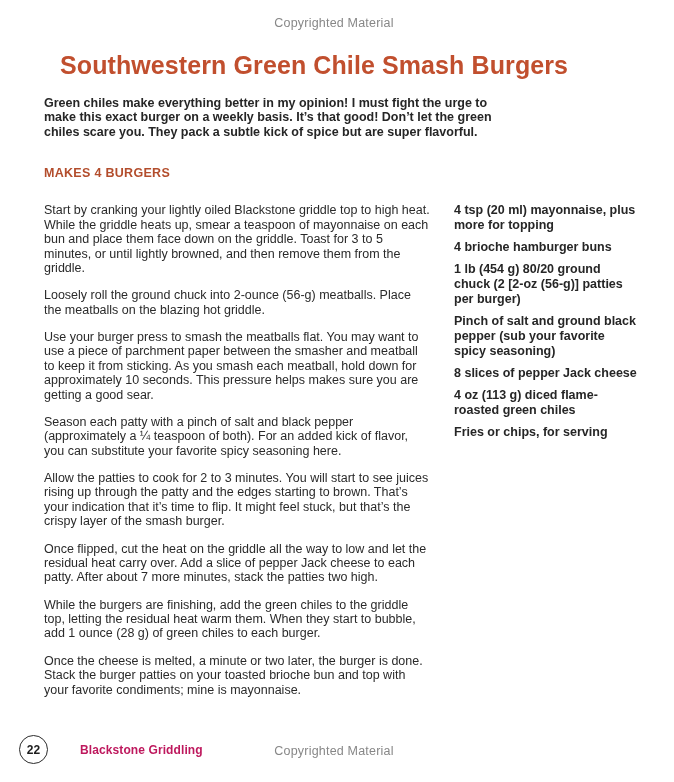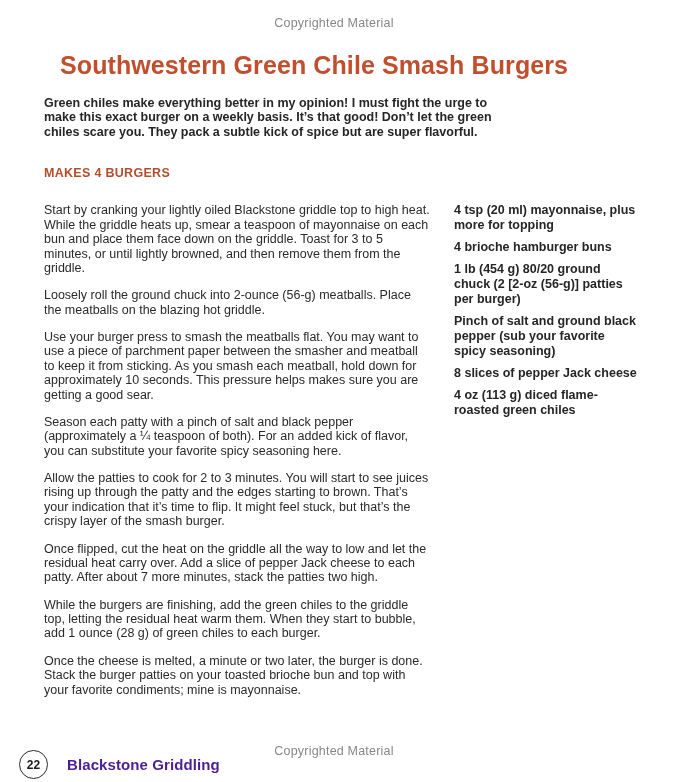--- a/index.html
+++ b/index.html
@@ -74,40 +74,40 @@
   .ingredients-col p {
     margin: 0 0 7px 0;
     font-size: 12.5px;
     line-height: 1.2;
     font-weight: 600;
     color: #262626;
   }
   .footer-left {
     position: absolute;
     left: 19px;
-    top: 750px;
+    top: 735px;
     display: flex;
     align-items: center;
-    gap: 3px;
+    gap: 16px;
   }
   .page-number-circle {
     width: 27px;
     height: 27px;
     border: 1.5px solid #2b2b2b;
     border-radius: 50%;
     display: flex;
     align-items: center;
     justify-content: center;
     font-size: 12px;
     font-weight: 600;
     color: #1d1d1d;
   }
   .book-title {
-    color: #4c1d95;
-    font-size: 15px;
+    color: #be185d;
+    font-size: 12px;
     font-weight: 700;
     letter-spacing: 0.1px;
     padding-left: 16px;
   }
 </style>
 </head>
 <body>
 
 <div class="page">
 
@@ -150,20 +150,21 @@
           <p>4 brioche hamburger buns</p>
 
           <p>1 lb (454 g) 80/20 ground chuck (2 [2-oz (56-g)] patties per burger)</p>
 
           <p>Pinch of salt and ground black pepper (sub your favorite spicy seasoning)</p>
 
           <p>8 slices of pepper Jack cheese</p>
 
           <p>4 oz (113 g) diced flame-roasted green chiles</p>
 
+          <p>Fries or chips, for serving</p>
         </div>
 
     </div>
   </div>
 
   <div class="footer-left">
     <div class="page-number-circle">22</div>
     <div class="book-title">Blackstone Griddling</div>
   </div>
 

